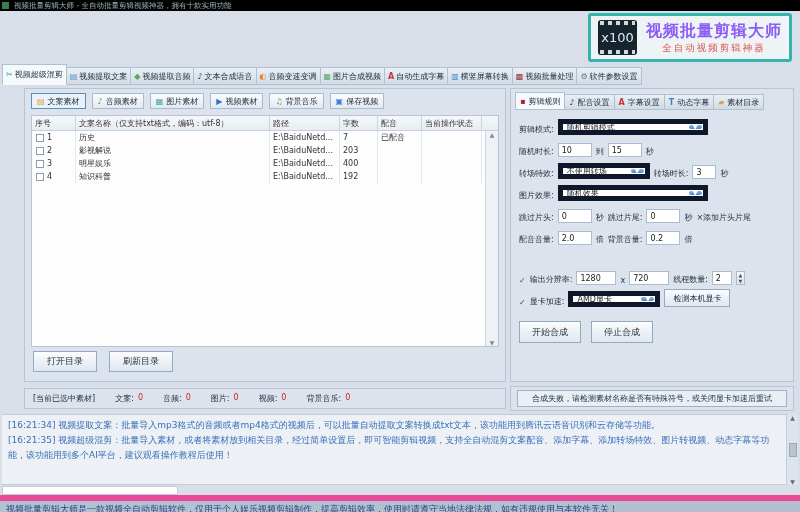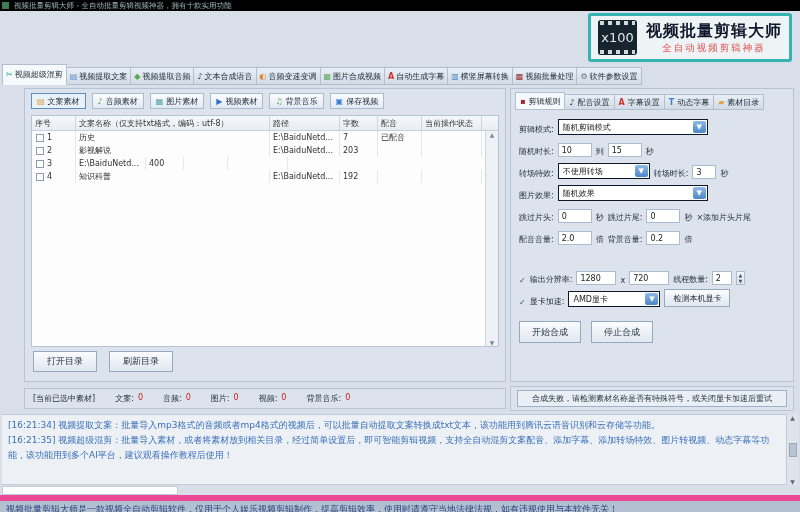--- a/index.html
+++ b/index.html
@@ -14,21 +14,21 @@
 
   
   .logo-box { position:absolute; left:588px; top:13px; width:204px; height:49px; background:#eef4f6;
               border:3px solid #35b3ae; border-radius:3px; display:flex; align-items:center; gap:9px; padding:0 7px; }
   .logo-badge { width:58px; height:35px; background:#16242e; border-radius:3px; color:#dfe9ee;
                 display:flex; align-items:center; justify-content:center; font-size:13px; position:relative; overflow:hidden; }
   .logo-badge::before, .logo-badge::after { content:""; position:absolute; left:2px; right:2px; height:4px;
                 background-image:repeating-linear-gradient(90deg,#cfdade 0 4px,transparent 4px 8px); }
   .logo-badge::before { top:1px; } .logo-badge::after { bottom:1px; }
   .logo-text { display:flex; flex-direction:column; align-items:center; }
-  .logo-title { color:#0f172a; font-weight:bold; font-size:16px; letter-spacing:1px; white-space:nowrap; }
+  .logo-title { color:#8b5cf6; font-weight:bold; font-size:16px; letter-spacing:1px; white-space:nowrap; }
   .logo-sub { color:#e0524f; font-size:9.5px; letter-spacing:2px; white-space:nowrap; }
 
   
   .main-tabs { position:absolute; left:2px; top:64px; height:21px; display:flex; align-items:flex-end; }
   .main-tab { height:18px; padding:0 3px; display:flex; align-items:center; gap:2px; font-size:8px; color:#1e2c3a;
               background:linear-gradient(#e9eff5,#d2dbe5); border:1px solid #b1c0d0; border-left:none; white-space:nowrap; }
   .main-tab:first-child { border-left:1px solid #b1c0d0; }
   .main-tab.active { background:#f7fafc; height:21px; border-bottom:1px solid #f7fafc; }
   .ticon { font-size:8px; font-weight:bold; }
   .main-tabs .main-tab:nth-child(1) .ticon{color:#2aa89f}
@@ -88,21 +88,21 @@
   .right-tab:first-child { border-left:1px solid #b1c0d0; }
   .right-tab.active { background:#f7fafc; height:18px; }
   .right-tabs .right-tab:nth-child(1) .ticon{color:#aa2233}
   .right-tabs .right-tab:nth-child(2) .ticon{color:#2c3e50}
   .right-tabs .right-tab:nth-child(3) .ticon{color:#cc3333}
   .right-tabs .right-tab:nth-child(4) .ticon{color:#3a7fd0}
   .right-tabs .right-tab:nth-child(5) .ticon{color:#e0a040}
 
   .form { position:absolute; left:8px; top:24px; width:268px; }
   .frow { display:flex; align-items:flex-end; height:22px; font-size:8px; color:#1e2c3a; gap:4px; white-space:nowrap; }
-  .combo { background:#fff; border:1px solid #0f172a; height:16px; display:flex; align-items:center;
+  .combo { background:#fff; border:5px solid #0f172a; height:16px; display:flex; align-items:center;
            position:relative; padding-left:4px; font-size:8px; color:#222; }
   .combo .arrow { position:absolute; right:1px; top:1px; bottom:1px; width:13px; border-radius:2px;
                   background:linear-gradient(#8db9e8,#4a86c8); color:#fff; font-size:7px;
                   display:flex; align-items:center; justify-content:center; }
   .tinput { border:1px solid #a9bdd0; height:14px; font-size:8px; padding:0 3px; background:#fff; font-family:inherit; color:#222; }
   .w150{width:150px;} .w92{width:92px;} .w34{width:34px;} .w24{width:24px;} .w40{width:40px;} .w20{width:20px;}
   .gap18 { height:18px; }
   .chk { color:#33505f; font-size:8px; }
   .spin { width:9px; height:14px; border:1px solid #a9bdd0; background:linear-gradient(#f5f8fb,#dde5ee);
           display:inline-flex; flex-direction:column; align-items:center; justify-content:center; font-size:5px; color:#556; line-height:6px; }
@@ -252,20 +252,21 @@
         <div class="td c-words">203</div>
         <div class="td c-dub"></div>
         <div class="td c-status"></div>
         <div class="td c-fill"></div>
       </div>
       <div class="trow">
         <div class="td c-num">
             <span class="cb"></span>
             <span>3</span>
           </div>
+        <div class="td c-name">明星娱乐</div>
         <div class="td c-path">E:\BaiduNetd...</div>
         <div class="td c-words">400</div>
         <div class="td c-dub"></div>
         <div class="td c-status"></div>
         <div class="td c-fill"></div>
       </div>
       <div class="trow">
         <div class="td c-num">
             <span class="cb"></span>
             <span>4</span>

